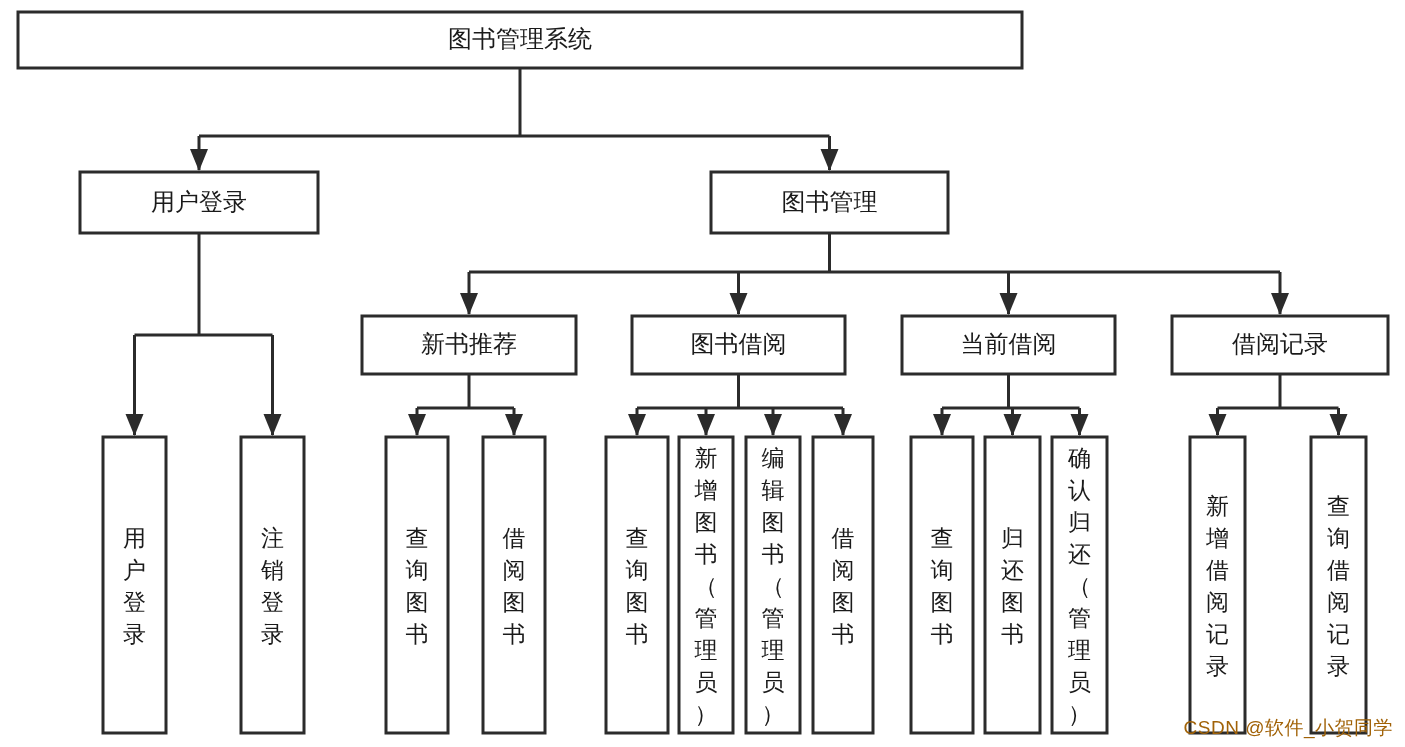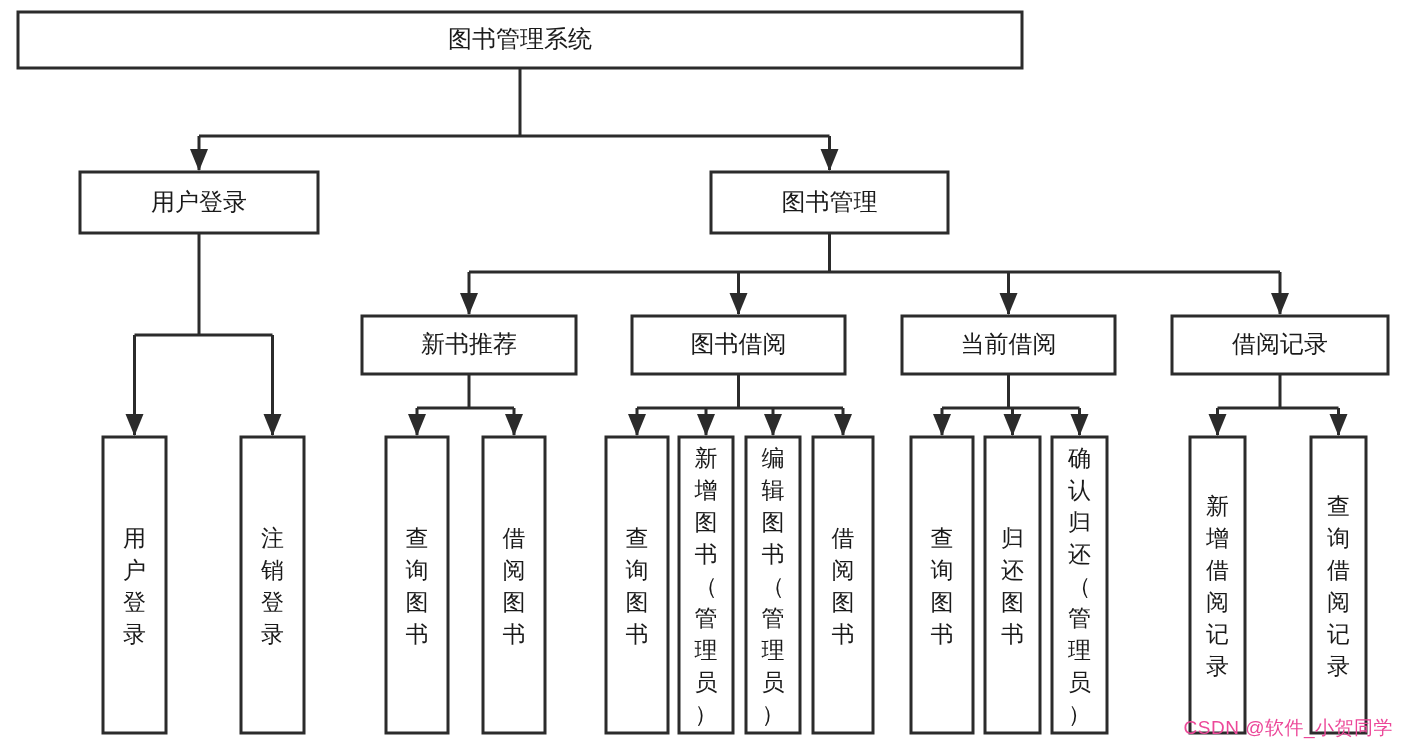--- a/index.html
+++ b/index.html
@@ -57,21 +57,21 @@
     font-size: 23px;
     fill: #1a1a1a;
     text-anchor: middle;
   }
   .watermark {
     position: absolute;
     right: 12px;
     bottom: 6px;
     font-family: "Liberation Sans", "DejaVu Sans", sans-serif;
     font-size: 19px;
-    color: #ec4899;
+    color: #a16207;
     white-space: nowrap;
     letter-spacing: 0.5px;
   }
 </style>
 </head>
 <body>
 
 <div id="diagram-root">
   <svg id="tree-svg" viewBox="0 0 1405 747">
     <defs></defs>

